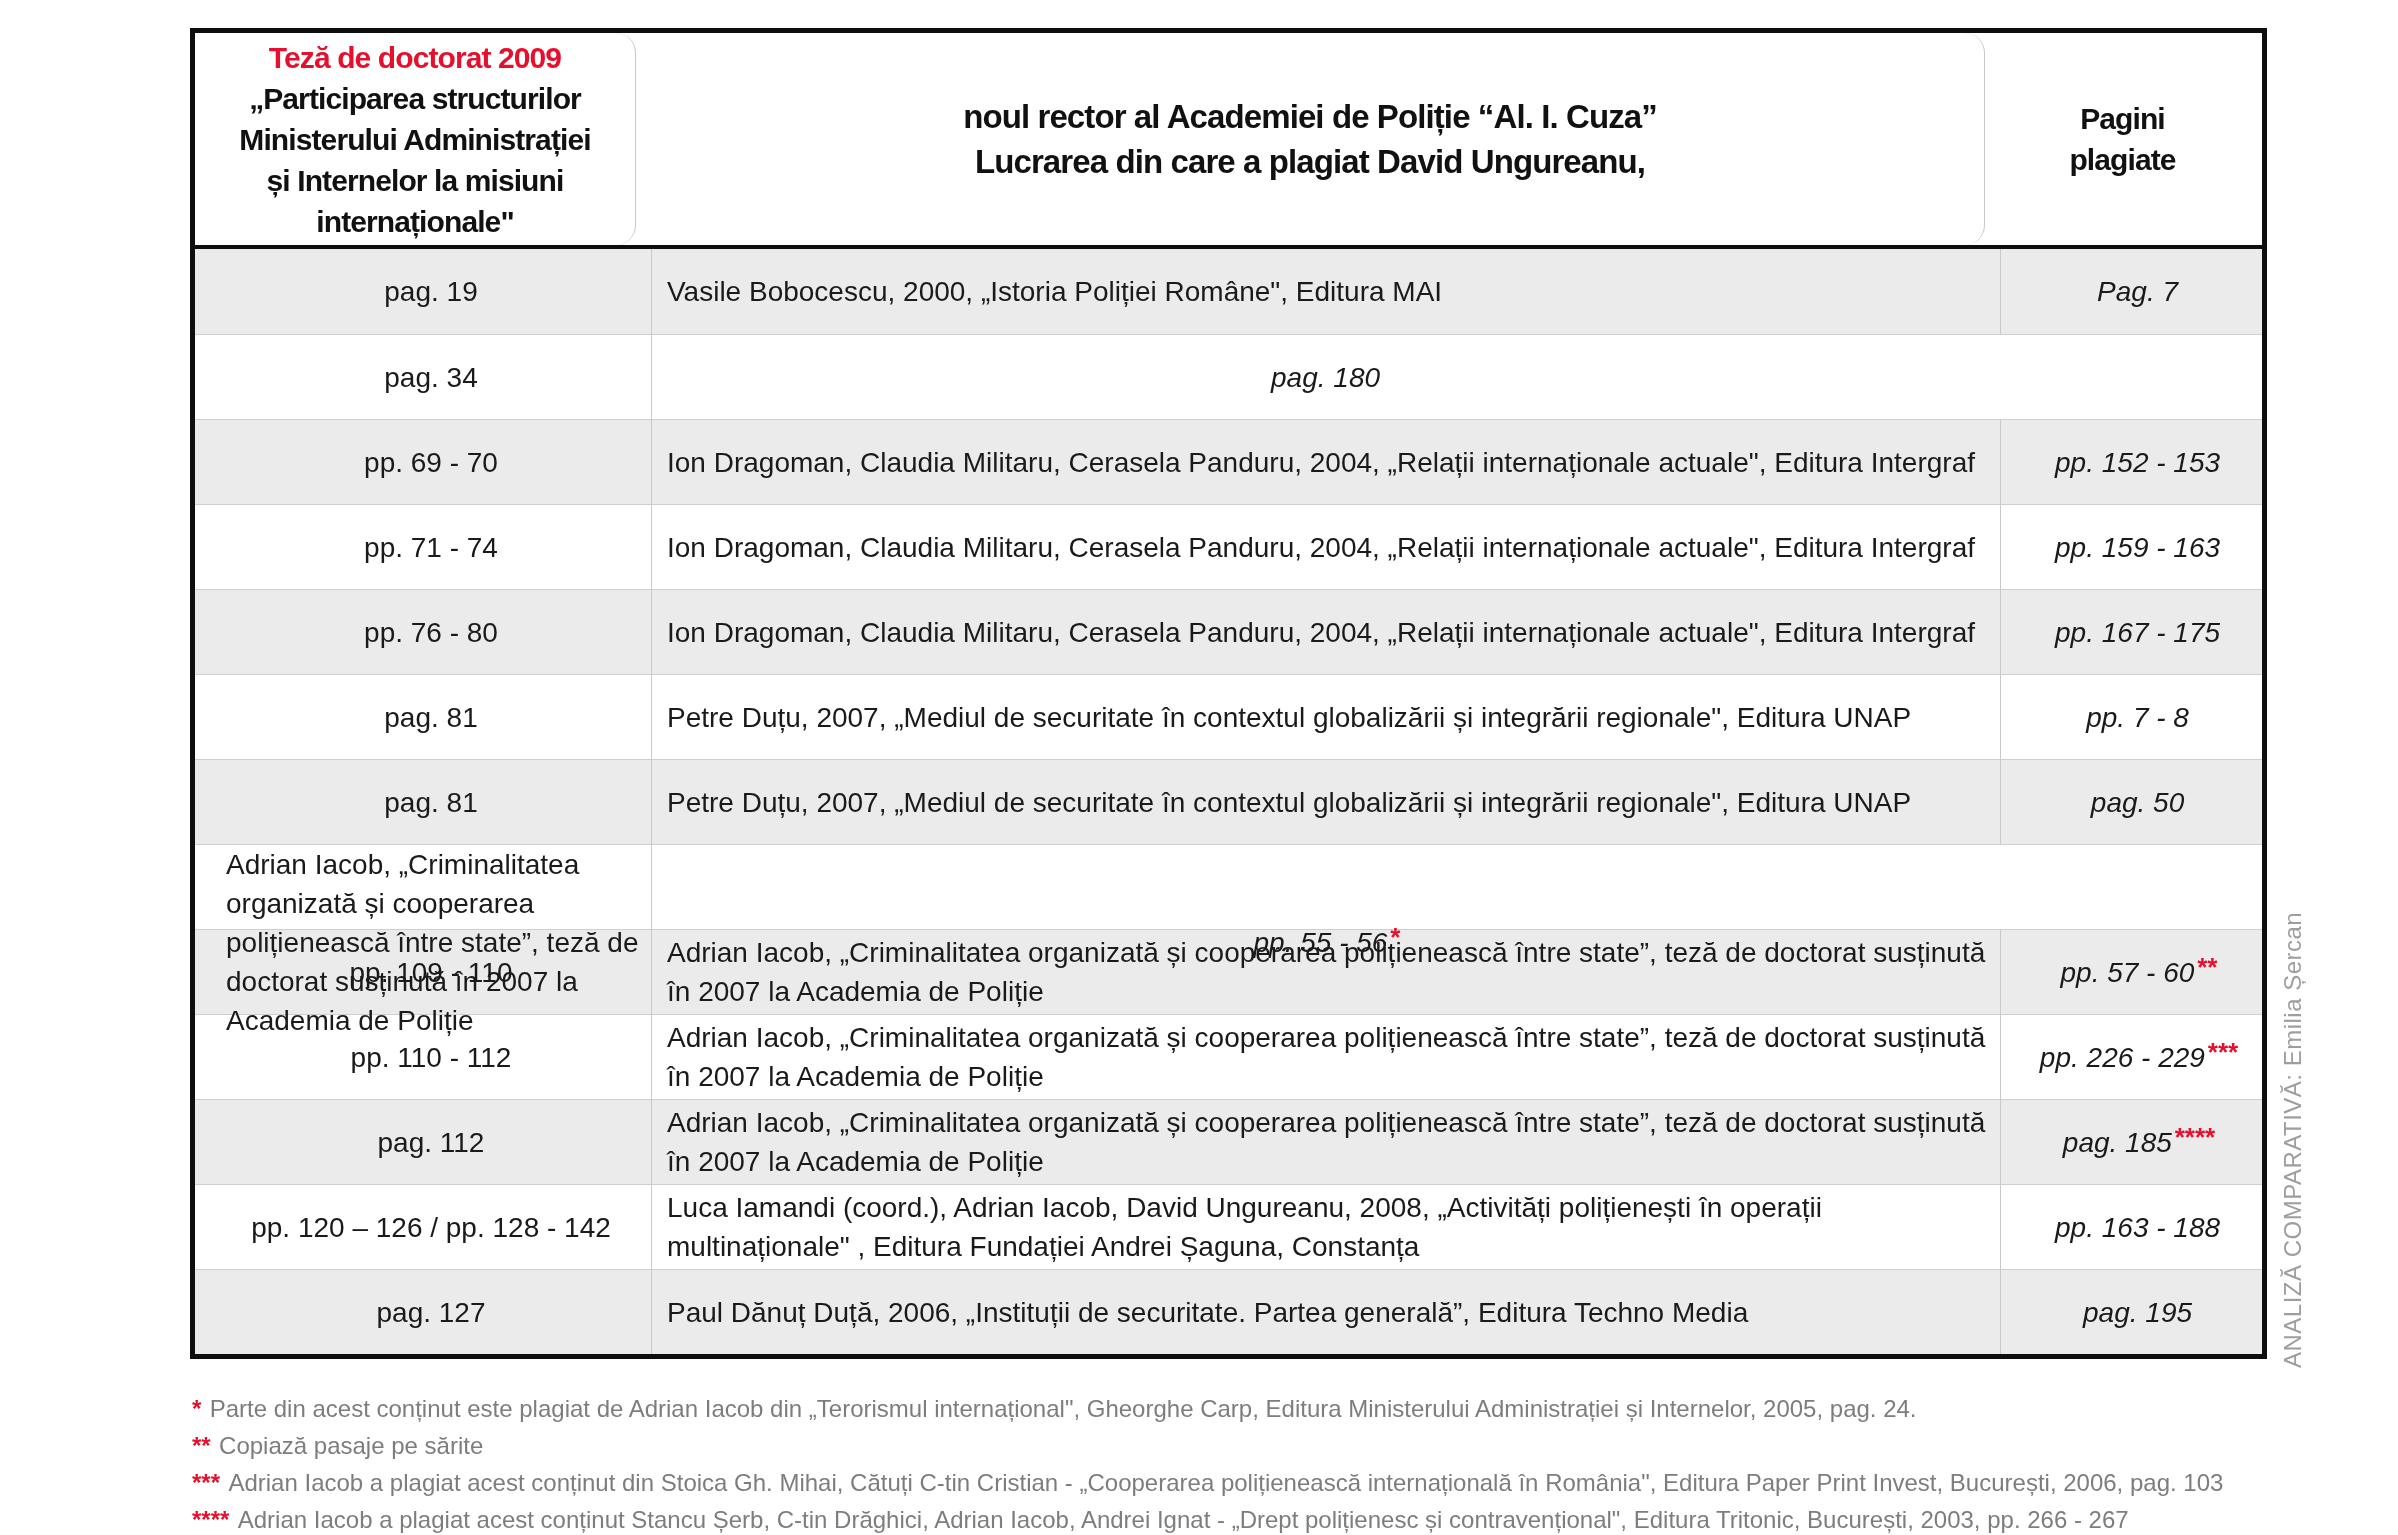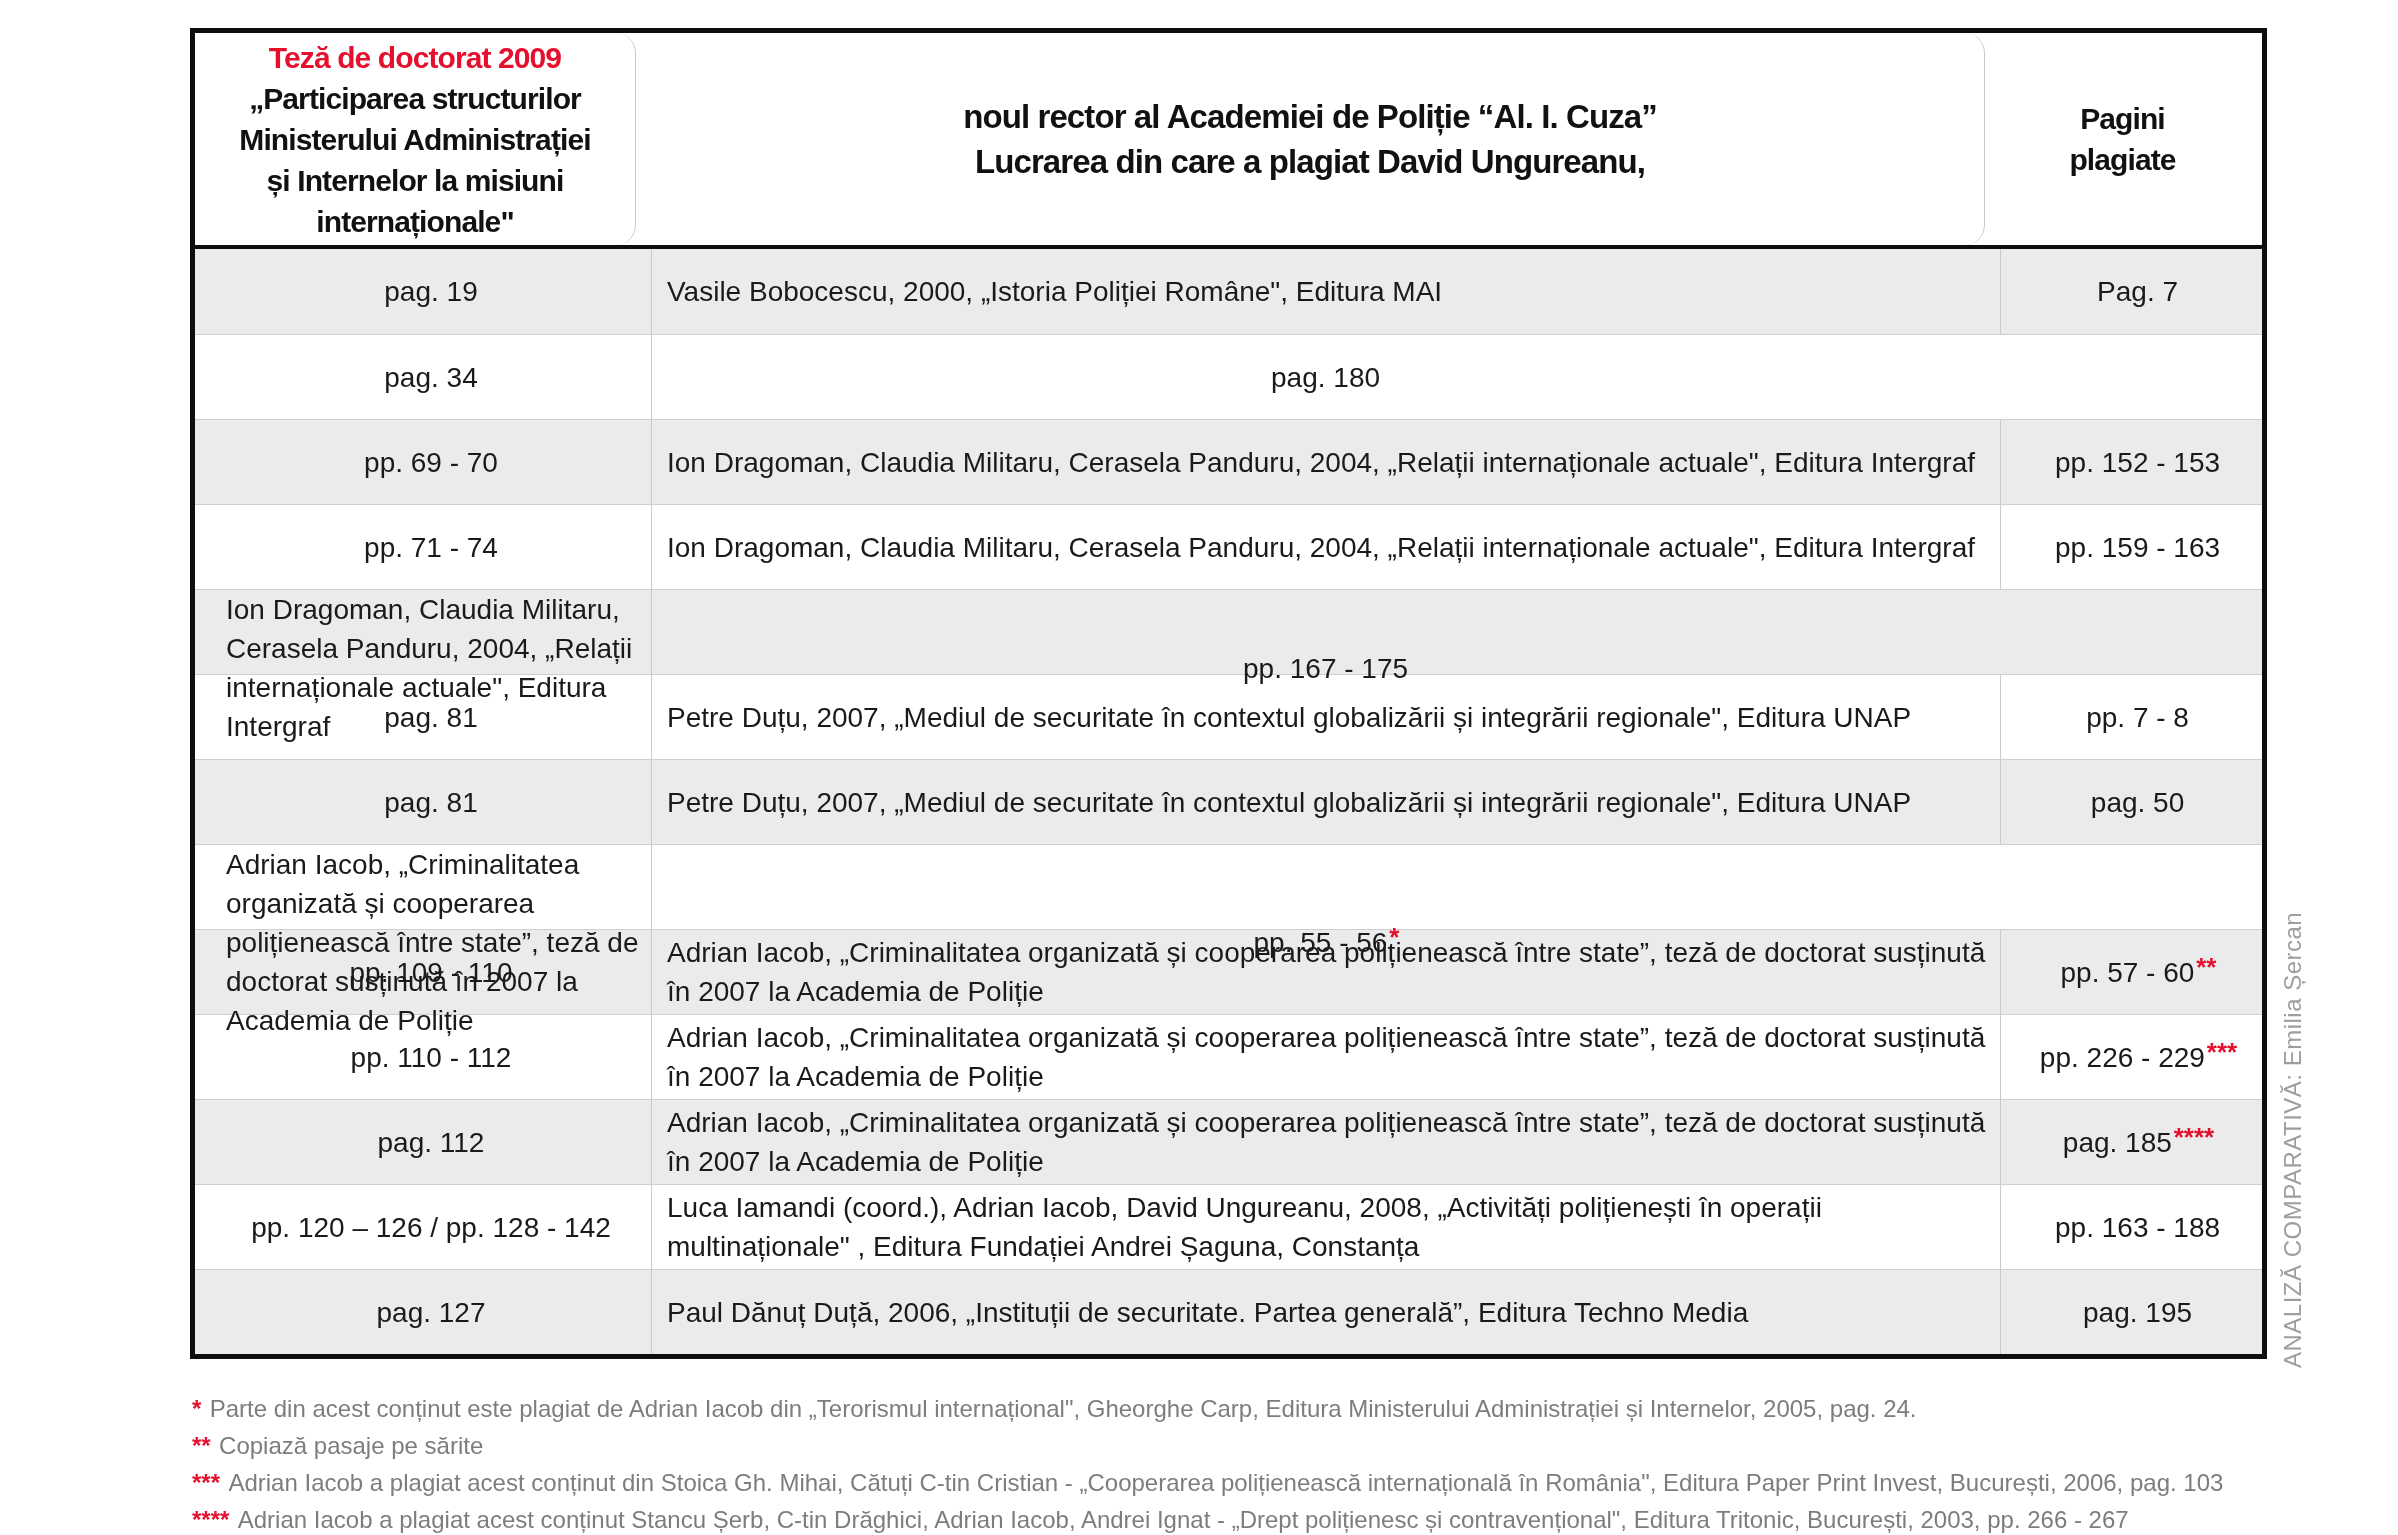--- a/index.html
+++ b/index.html
@@ -22,21 +22,21 @@
   .th-title{color:#e4102e;}
   .tbody .tr{height:85px;padding-left:16px;}
   .tr{background:#ffffff;}
   .tr:nth-child(odd){background:#ebebeb;}
   .tr + .tr{border-top:0.9px solid #cfcfcf;}
   .td{display:flex;align-items:center;justify-content:center;box-sizing:border-box;
       font-size:28px;line-height:39px;color:#1a1a1a;}
   .td-thesis{border-right:0.9px solid #c9c9c9;text-align:center;padding:0 7.5px;}
   .td-source{border-right:0.9px solid #c9c9c9;justify-content:flex-start;text-align:left;
              padding:0 9.4px 0 15px;}
-  .td-pages{text-align:center;padding:0 3.7px;}
+  .td-pages{text-align:center;padding:0 3.7px;font-style:italic;}
   .star{color:#e4102e;font-weight:bold;font-size:26px;position:relative;top:-4.7px;margin-left:1.9px;white-space:nowrap;}
   
   .footnotes{position:absolute;left:192px;top:1390px;width:2183px;}
   .footnote{height:37px;line-height:37px;font-size:24px;color:#7d7d7d;white-space:nowrap;}
   .fn-marker{color:#e4102e;font-weight:bold;font-size:24px;margin-right:8.4px;}
   
   .watermark{
     position:absolute;left:2279px;top:946px;height:422px;
     writing-mode:vertical-rl;transform:rotate(180deg);
     font-size:24px;color:#9e9e9e;letter-spacing:0.5px;white-space:nowrap;
@@ -97,20 +97,21 @@
     <div class="tr grid-row">
       <div class="td td-thesis">pp. 71 - 74</div>
       <div class="td td-source">Ion Dragoman, Claudia Militaru, Cerasela Panduru, 2004, „Relații internaționale actuale", Editura Intergraf</div>
       <div class="td td-pages">
         <span class="pages-text">pp. 159 - 163</span>
             <span class="star"></span>
       </div>
     </div>
 
     <div class="tr grid-row">
+      <div class="td td-thesis">pp. 76 - 80</div>
       <div class="td td-source">Ion Dragoman, Claudia Militaru, Cerasela Panduru, 2004, „Relații internaționale actuale", Editura Intergraf</div>
       <div class="td td-pages">
         <span class="pages-text">pp. 167 - 175</span>
             <span class="star"></span>
       </div>
     </div>
 
     <div class="tr grid-row">
       <div class="td td-thesis">pag. 81</div>
       <div class="td td-source">Petre Duțu, 2007, „Mediul de securitate în contextul globalizării și integrării regionale", Editura UNAP</div>

